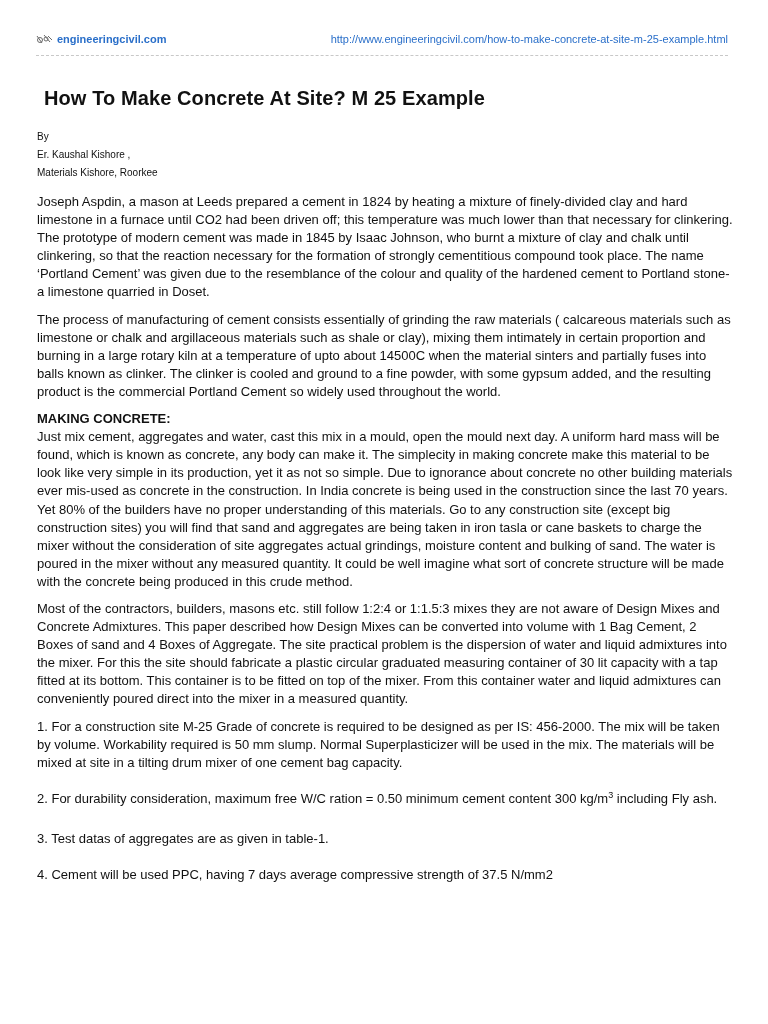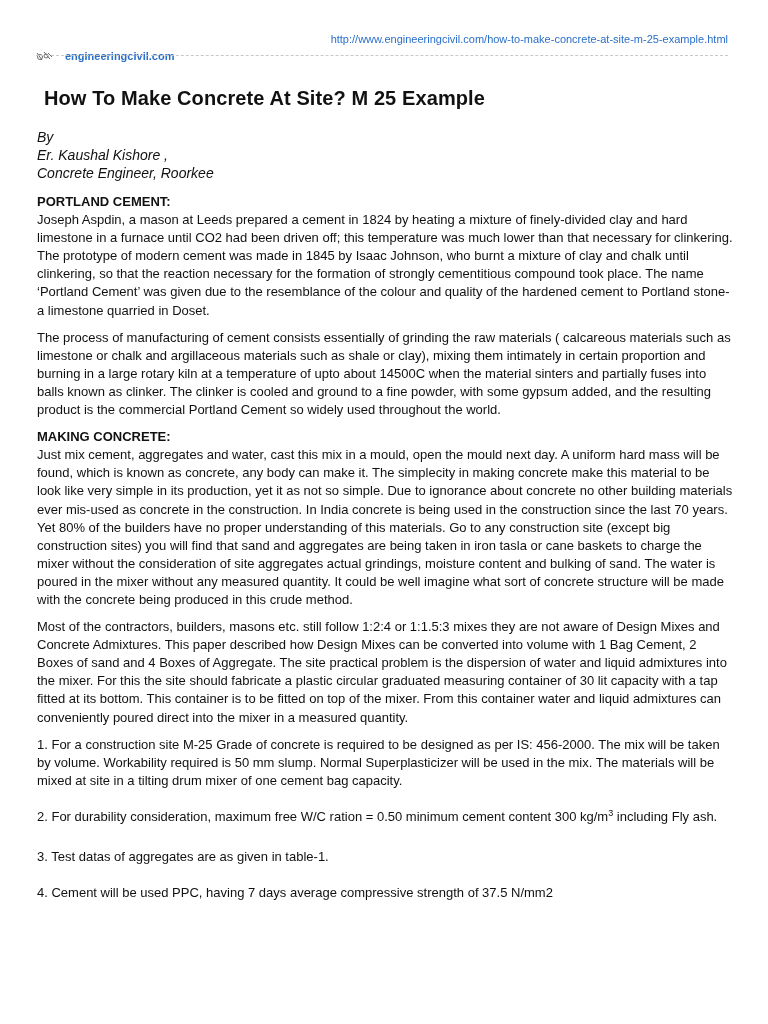--- a/index.html
+++ b/index.html
@@ -19,24 +19,24 @@
       position: absolute;
       top: 33px;
       left: 36px;
       width: 692px;
       height: 16px;
       font-size: 11px;
     }
     .site {
       position: absolute;
       left: 0;
-      top: 17px;
+      top: 0;
       display: flex;
       align-items: center;
-      gap: 12px;
+      gap: 4px;
     }
     .site-logo {
       width: 17px;
       height: 10px;
       display: inline-block;
     }
     .site-name {
       color: #2a6fc9;
       font-weight: bold;
       font-size: 11px;
@@ -64,22 +64,21 @@
       margin: 7px;
       font-size: 20px;
       font-weight: bold;
       color: #111;
       letter-spacing: 0.1px;
     }
     .byline {
       position: absolute;
       top: 128px;
       left: 37px;
-      font-style: italic;
-      font-size: 14px;
+      font-size: 10px;
       line-height: 18px;
       color: #111;
     }
     .content {
       position: absolute;
       top: 193px;
       left: 37px;
       width: 696px;
       font-size: 13px;
       line-height: 18.1px;
@@ -117,25 +116,24 @@
   <span class="url">http://www.engineeringcivil.com/how-to-make-concrete-at-site-m-25-example.html</span>
 </div>
 
 <div class="divider"></div>
 
 <h1 class="title">How To Make Concrete At Site? M 25 Example</h1>
 
 <div class="byline">
   <div>By</div>
   <div>Er. Kaushal Kishore ,</div>
-  <div>Concrete Engineer, Roorkee</div>
+  <div>Materials Kishore, Roorkee</div>
 </div>
 
 <div class="content">
-  <p class="section-heading">PORTLAND CEMENT:</p>
   <p class="para">Joseph Aspdin, a mason at Leeds prepared a cement in 1824 by heating a mixture of finely-divided clay and hard limestone in a furnace until CO2 had been driven off; this temperature was much lower than that necessary for clinkering. The prototype of modern cement was made in 1845 by Isaac Johnson, who burnt a mixture of clay and chalk until clinkering, so that the reaction necessary for the formation of strongly cementitious compound took place. The name ‘Portland Cement’ was given due to the resemblance of the colour and quality of the hardened cement to Portland stone- a limestone quarried in Doset.</p>
   <p class="para">The process of manufacturing of cement consists essentially of grinding the raw materials ( calcareous materials such as limestone or chalk and argillaceous materials such as shale or clay), mixing them intimately in certain proportion and burning in a large rotary kiln at a temperature of upto about 14500C when the material sinters and partially fuses into balls known as clinker. The clinker is cooled and ground to a fine powder, with some gypsum added, and the resulting product is the commercial Portland Cement so widely used throughout the world.</p>
 
   <p class="section-heading">MAKING CONCRETE:</p>
   <p class="para">Just mix cement, aggregates and water, cast this mix in a mould, open the mould next day. A uniform hard mass will be found, which is known as concrete, any body can make it. The simplecity in making concrete make this material to be look like very simple in its production, yet it as not so simple. Due to ignorance about concrete no other building materials ever mis-used as concrete in the construction. In India concrete is being used in the construction since the last 70 years. Yet 80% of the builders have no proper understanding of this materials. Go to any construction site (except big construction sites) you will find that sand and aggregates are being taken in iron tasla or cane baskets to charge the mixer without the consideration of site aggregates actual grindings, moisture content and bulking of sand. The water is poured in the mixer without any measured quantity. It could be well imagine what sort of concrete structure will be made with the concrete being produced in this crude method.</p>
   <p class="para">Most of the contractors, builders, masons etc. still follow 1:2:4 or 1:1.5:3 mixes they are not aware of Design Mixes and Concrete Admixtures. This paper described how Design Mixes can be converted into volume with 1 Bag Cement, 2 Boxes of sand and 4 Boxes of Aggregate. The site practical problem is the dispersion of water and liquid admixtures into the mixer. For this the site should fabricate a plastic circular graduated measuring container of 30 lit capacity with a tap fitted at its bottom. This container is to be fitted on top of the mixer. From this container water and liquid admixtures can conveniently poured direct into the mixer in a measured quantity.</p>
 
   <p class="para">1. For a construction site M-25 Grade of concrete is required to be designed as per IS: 456-2000. The mix will be taken by volume. Workability required is 50 mm slump. Normal Superplasticizer will be used in the mix. The materials will be mixed at site in a tilting drum mixer of one cement bag capacity.</p>
   <p class="para" style="margin-top:18px;"><span>2. For durability consideration, maximum free W/C ration = 0.50 minimum cement content 300 kg/m</span><sup>3</sup><span> including Fly ash.</span></p>
   <p class="para" style="margin-top:22px;">3. Test datas of aggregates are as given in table-1.</p>

